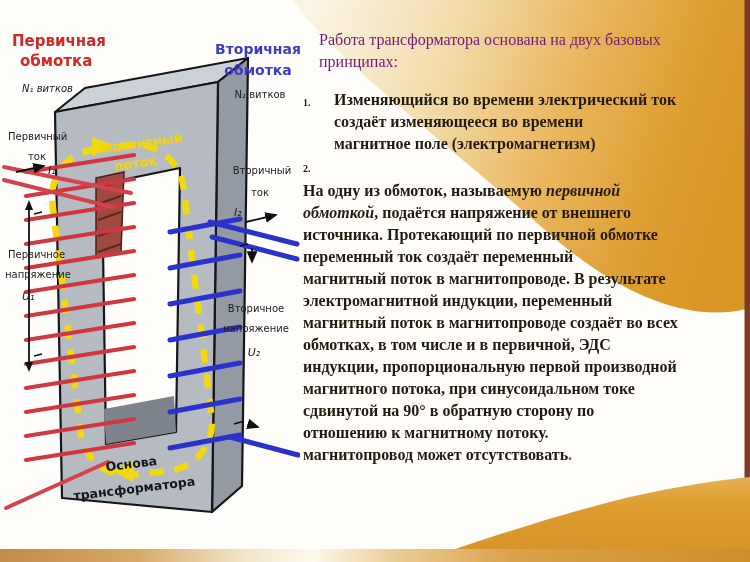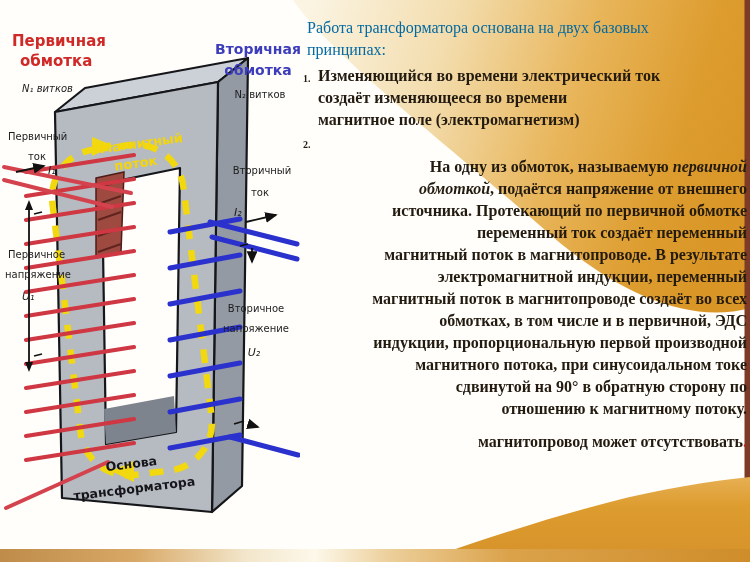--- a/index.html
+++ b/index.html
@@ -11,28 +11,28 @@
     font-family:"Liberation Serif", serif;
   }
   .bg-svg, .diagram-svg{position:absolute;top:0;left:0;}
   .diagram-svg{width:300px;height:562px;}
   .textpanel{
     position:absolute; left:303px; top:13px; width:444px;
     font-family:"Liberation Serif", serif;
     font-weight:bold; font-size:16px; line-height:22px;
     color:#241b10;
   }
-  .intro{font-weight:normal; white-space:pre-wrap; margin:4px; color:#0369a1;}
+  .intro{font-weight:normal; white-space:pre-wrap; margin:16px; color:#701a75;}
   .plist{margin:0;}
   .pitem{display:flex;}
   .pitem .num{flex:0 0 15px; width:15px; font-size:10px; line-height:22px; padding-top:3px; font-weight:bold;}
-  .pitem .itext{white-space:pre-wrap;}
-  .para{white-space:pre-wrap; margin:0;text-align:right;}
+  .pitem .itext{white-space:pre-wrap;margin-left:16px;}
+  .para{white-space:pre-wrap; margin:0;}
   .em{font-style:italic;}
-  .para3{margin-top:11px;font-family:Liberation Serif, serif;}
+  .para3{font-family:Liberation Serif, serif;}
   .period-red{color:#b3261e;}
   svg text{font-family:"DejaVu Sans", sans-serif;}
   .lblsm{font-size:10px; fill:#1c1c1c;}
   .lblsym{font-size:11px; font-style:italic; fill:#1c1c1c;}
   .lblred{font-size:15px; font-weight:bold; fill:#d02a28;}
   .lblblue{font-size:14px; font-weight:bold; fill:#3d3dbb;}
   .lblflux{font-size:13px; font-weight:bold; fill:#f3d50a;}
   .lblcore{font-size:12.5px; font-weight:bold; fill:#15151a;}
 </style>
 </head>

